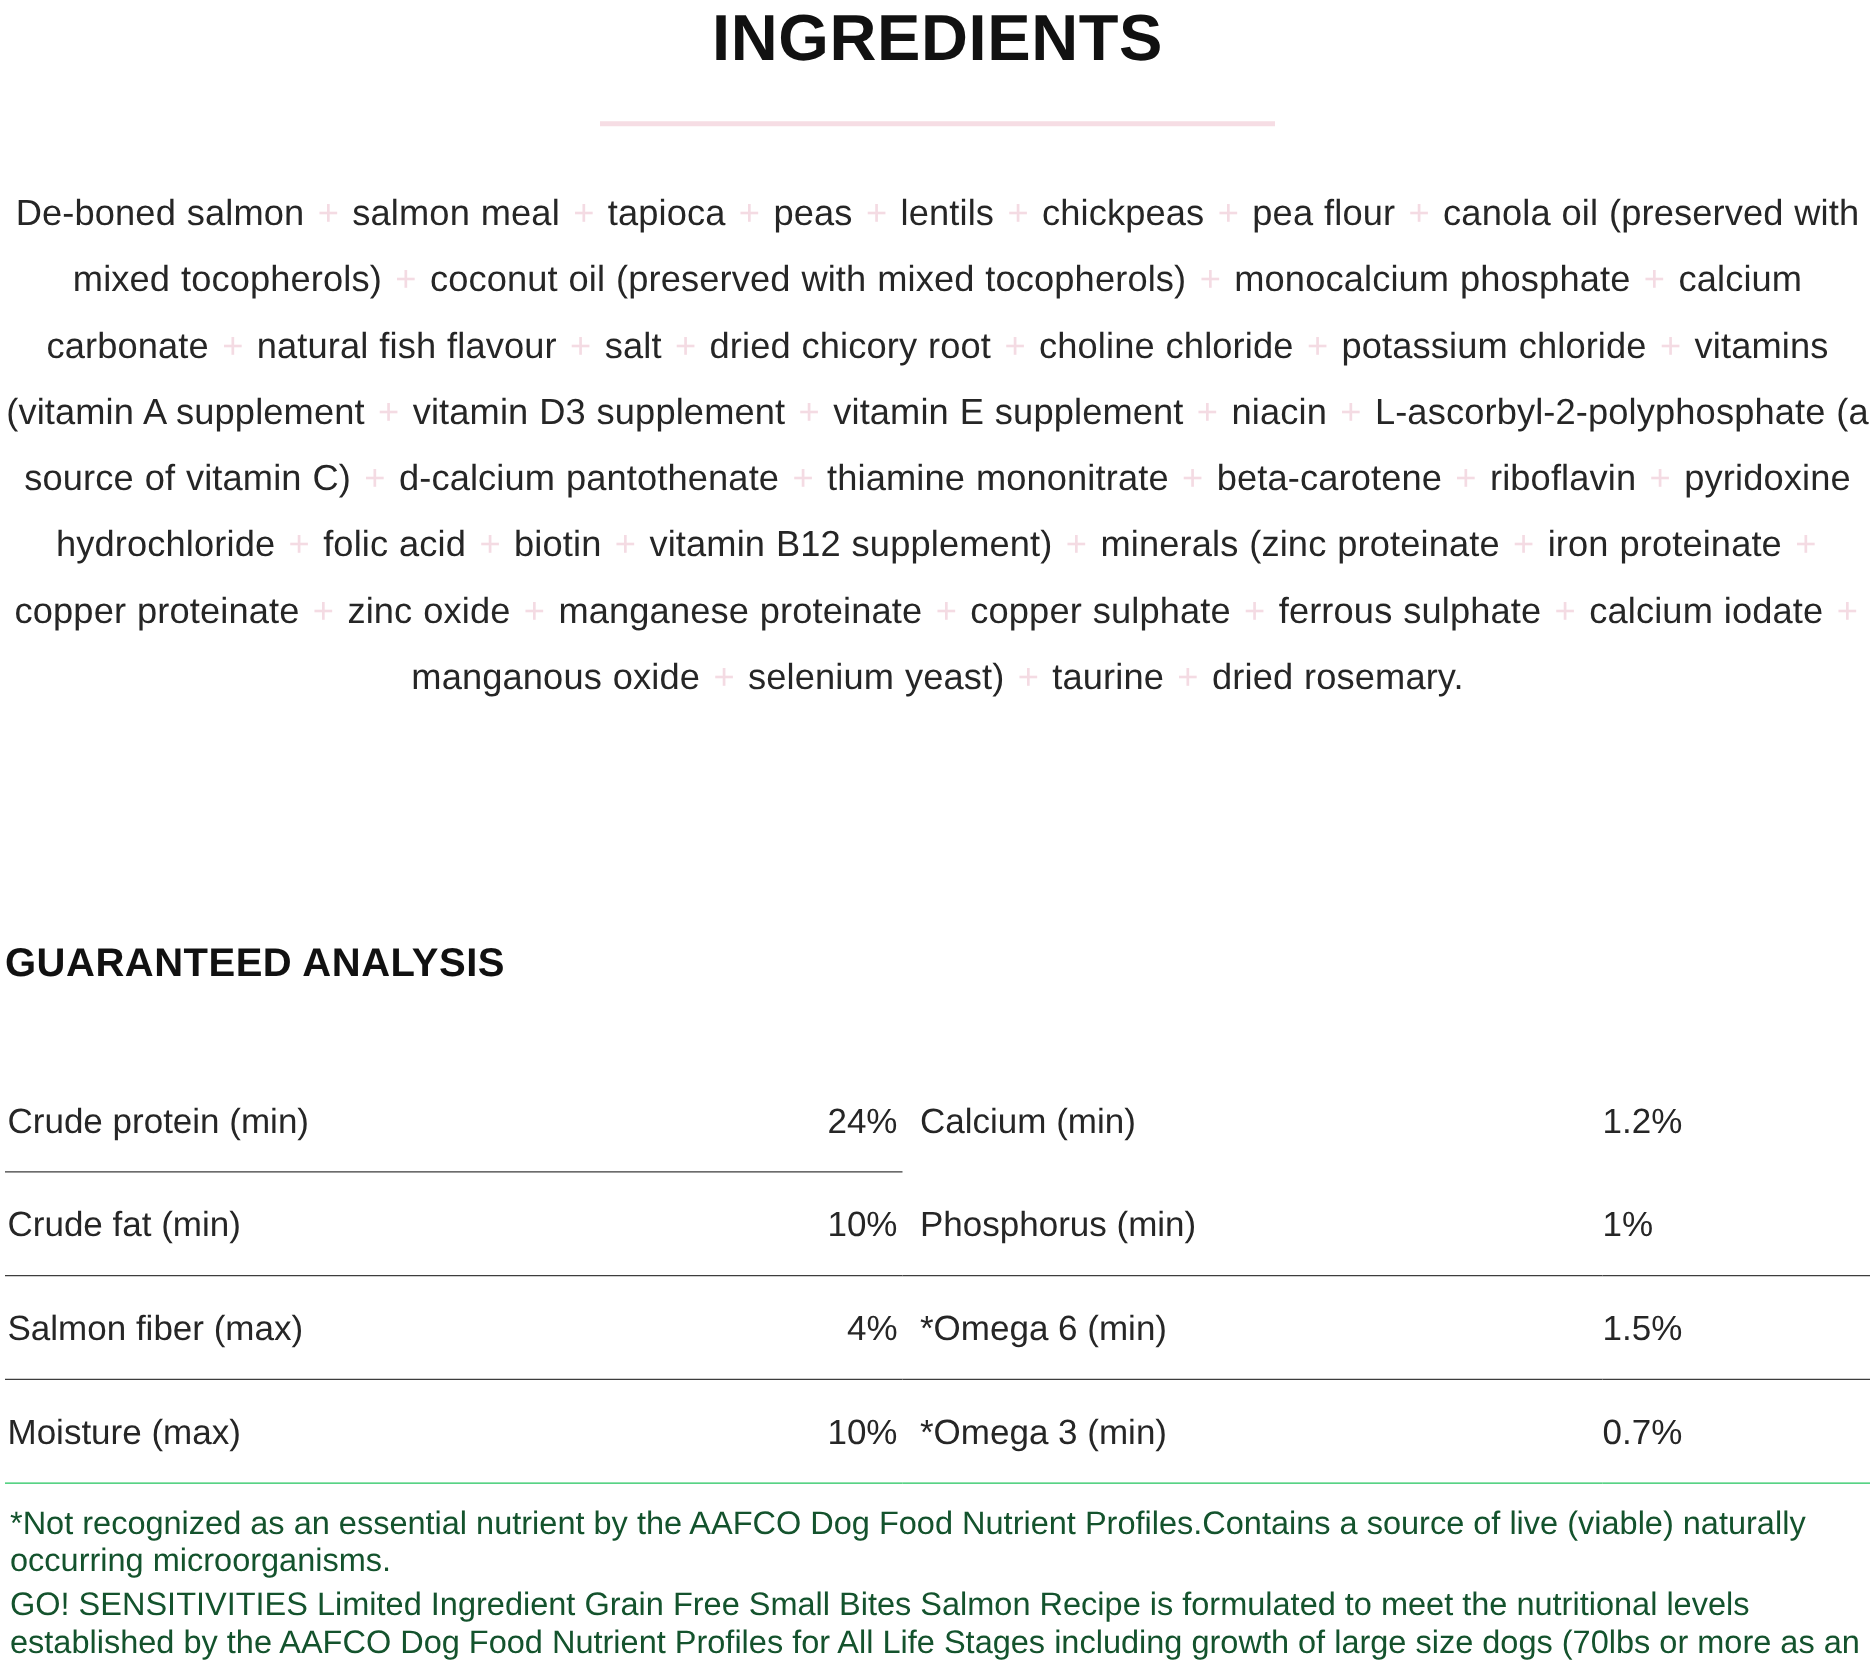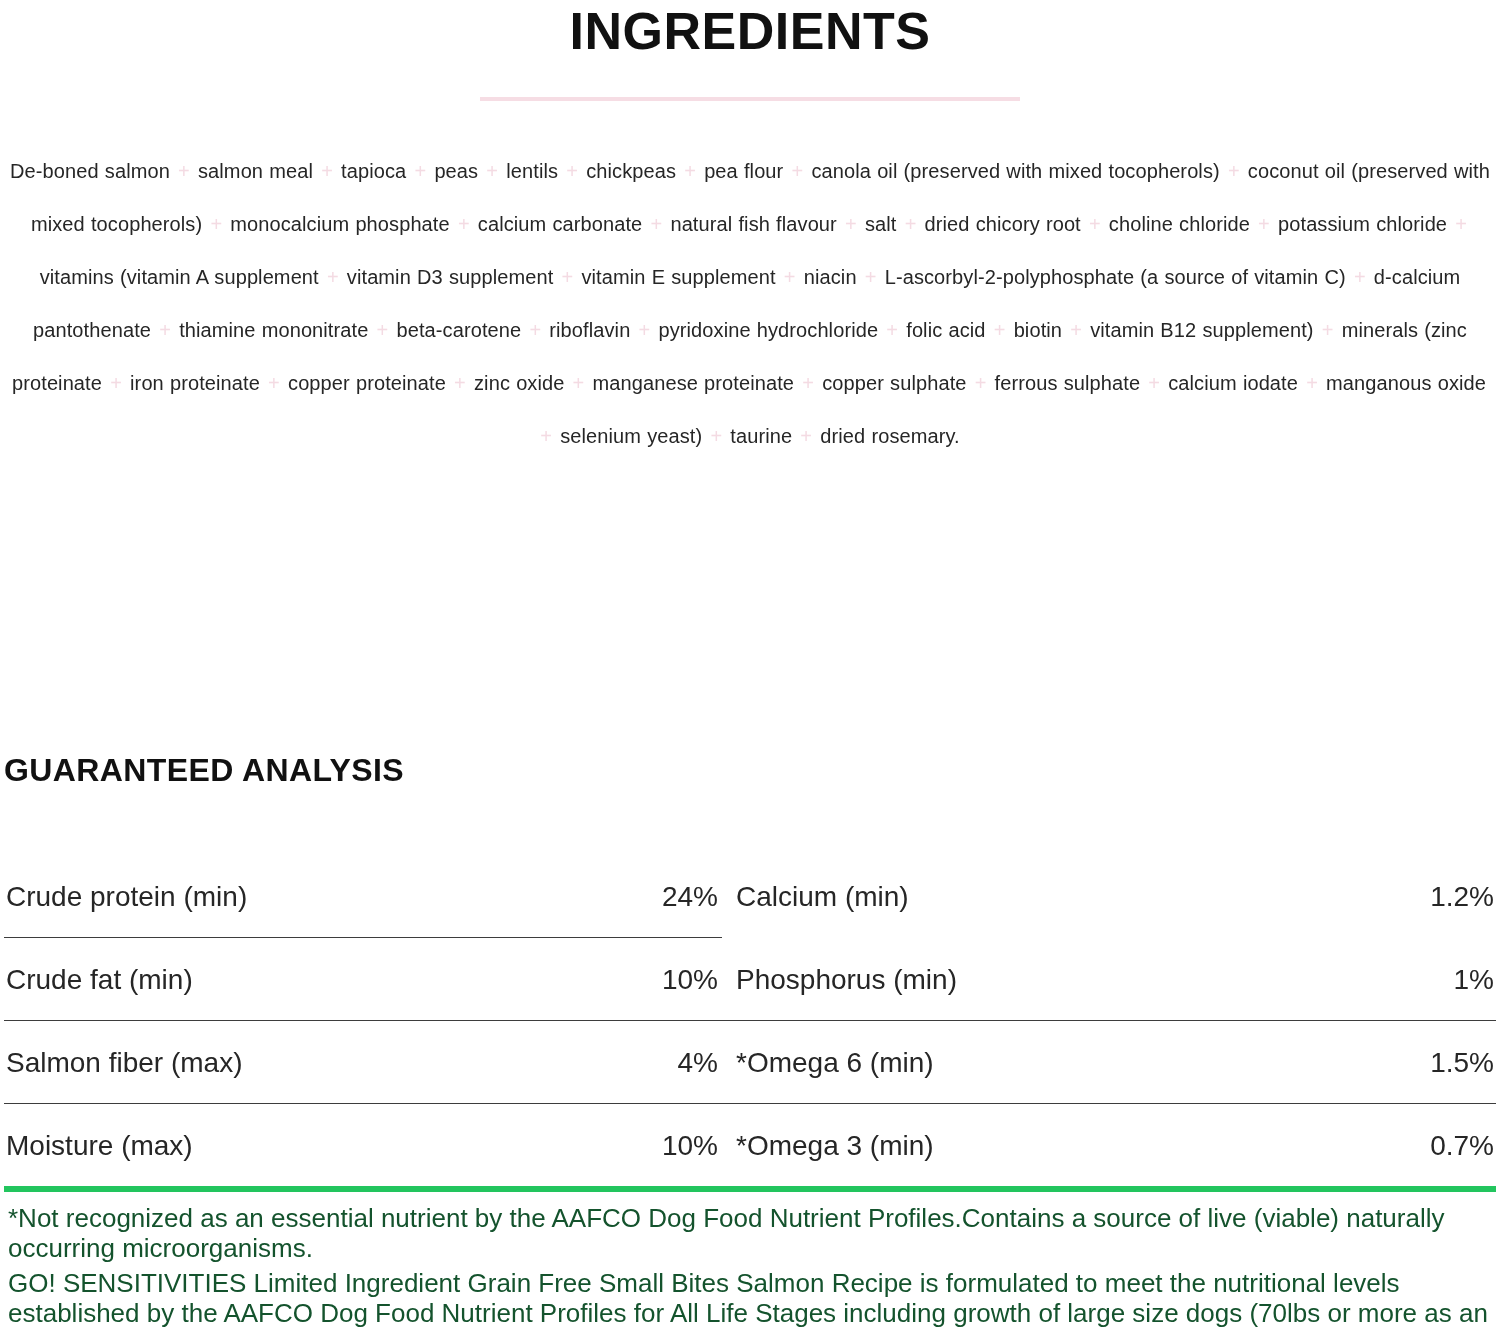--- a/index.html
+++ b/index.html
@@ -38,21 +38,21 @@
     height: 4px;
     background: #f6dde4;
     margin: 38px auto 0 auto;
   }
 
   
   .ing-body {
     margin: 44px 0 0 0;
     padding: 0 4px;
     text-align: center;
-    font-size: 20px;
+    font-size: 29px;
     line-height: 53px;
     color: #262626;
     font-weight: 400;
     letter-spacing: 0.1px;
     word-spacing: 0.5px;
   }
   .plus {
     color: #f4dbe3;
     font-weight: 400;
     padding: 0 2px;
@@ -80,31 +80,31 @@
   .ga-table td {
     font-size: 28px;
     color: #262626;
     padding: 26px 0 24px 0;
     vertical-align: middle;
     font-weight: 400;
   }
   .ga-table td.label-l { width: 540px; text-align: left; padding-left: 2px; }
   .ga-table td.val-l   { width: 178px; text-align: right; padding-right: 4px;}
   .ga-table td.label-r { width: 560px; text-align: left; padding-left: 14px; }
-  .ga-table td.val-r   { width: 214px; text-align: right; padding-right: 2px;}
+  .ga-table td.val-r   { width: 214px; padding-right: 2px;}
 
   .ga-table tr.row-sep-left td.label-l,
   .ga-table tr.row-sep-left td.val-l {
     border-bottom: 1px solid #3d3d3d;
   }
   .ga-table tr.row-sep-full td {
     border-bottom: 1px solid #3d3d3d;
   }
   .ga-table tr.row-last td {
-    border-bottom: 6px solid #22c55e;
+    border-bottom: 1px solid #22c55e;
   }
 
   
   .footnote {
     position: absolute;
     left: 8px;
     width: 1490px;
     font-size: 26px;
     color: #14532d;
     line-height: 30px;

